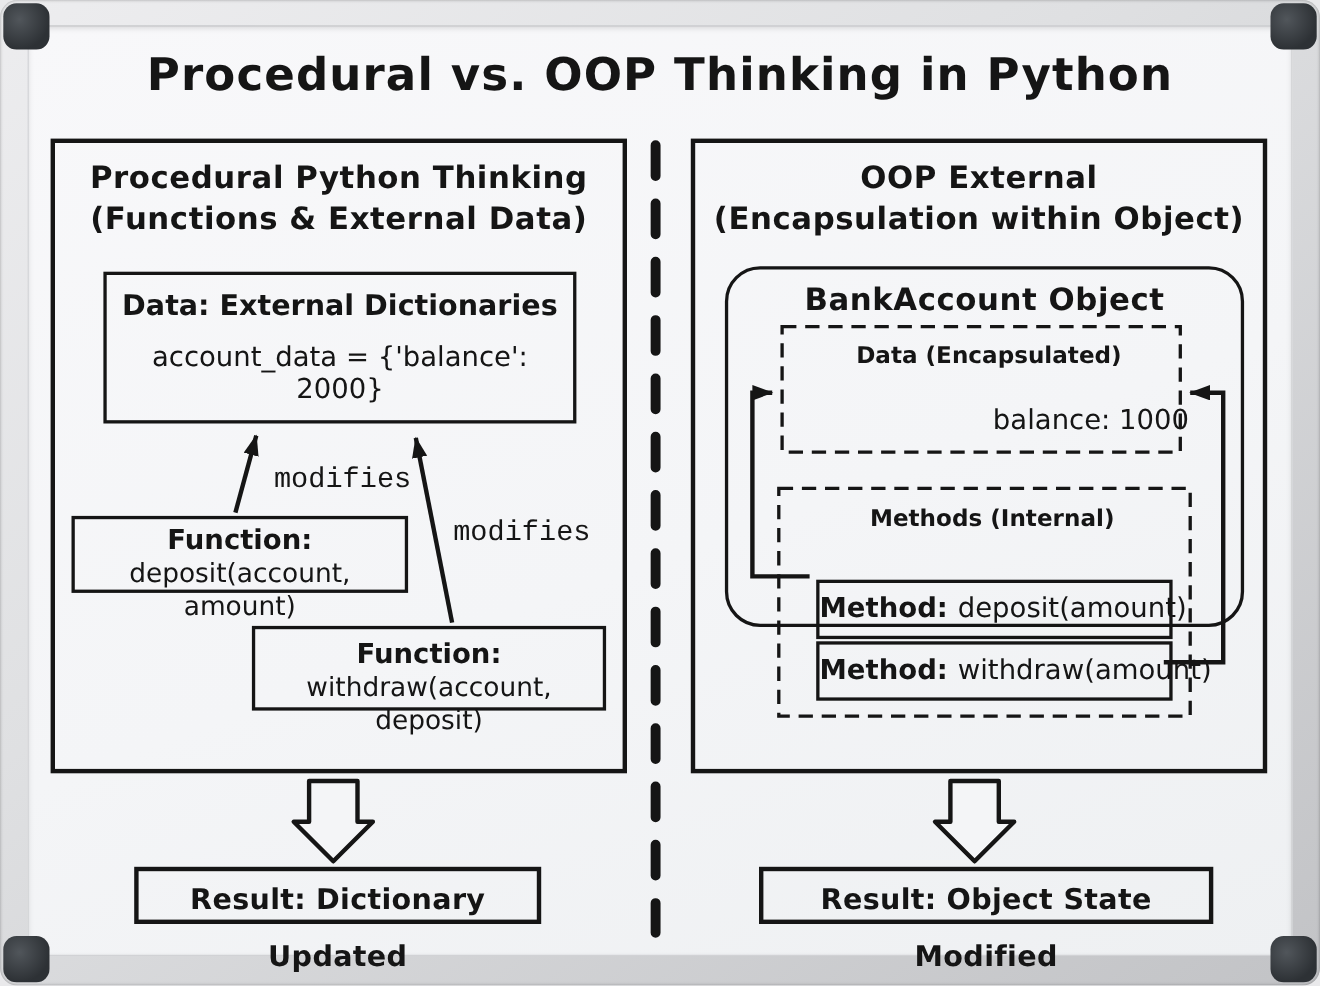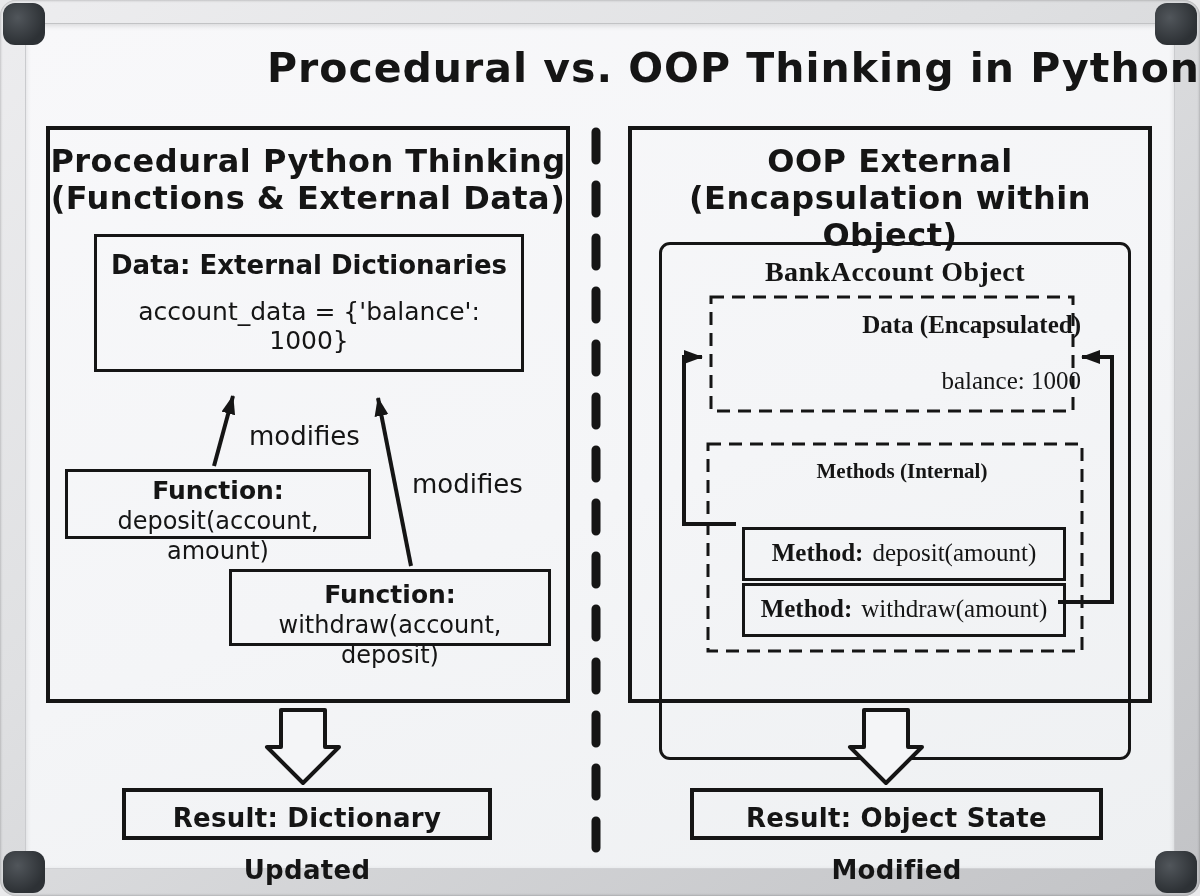--- a/index.html
+++ b/index.html
@@ -30,52 +30,52 @@
     position:absolute;width:42px;height:42px;
     background:radial-gradient(circle at 35% 35%,#51565b,var(--cap) 70%);
     border-radius:12px;
   }
   .cap-tl{left:3px;top:3px;}
   .cap-tr{right:3px;top:3px;}
   .cap-bl{left:3px;bottom:3px;}
   .cap-br{right:3px;bottom:3px;}
 
   .title{
-    position:absolute;left:0;top:44px;width:1200px;text-align:right;
+    position:absolute;left:0;top:44px;width:1200px;text-align:center;
     font-size:41px;font-weight:bold;letter-spacing:1px;
   }
 
   .panel{position:absolute;border:4px solid var(--ink);width:524px;height:577px;top:126px;background:transparent;}
   .panel-left{left:46px;}
   .panel-right{left:628px;}
 
   .panel-header{position:absolute;left:0;top:13px;width:100%;text-align:center;
-    font-size:32px;font-weight:bold;line-height:37px;letter-spacing:.5px;}
+    font-size:28px;font-weight:bold;line-height:37px;letter-spacing:.5px;}
 
   .solid-box{position:absolute;border:3px solid var(--ink);text-align:center;}
 
-  .lp-data-box{left:44px;top:104px;width:430px;height:138px;}
+  .lp-data-box{left:44px;top:117px;width:430px;height:138px;}
   .lp-data-title{margin-top:13px;font-size:26px;font-weight:bold;}
   .lp-data-code{margin-top:17px;font-size:25px;}
 
   .fn-box{font-size:24px;line-height:30px;}
   .fn-label{font-weight:bold;font-size:25px;}
   .lp-deposit-box{left:15px;top:339px;width:306px;height:70px;padding-top:4px;}
   .lp-withdraw-box{left:179px;top:439px;width:322px;height:77px;padding-top:8px;}
 
-  .modifies{position:absolute;font-size:26px;}
+  .modifies{position:absolute;font-size:26px;font-family:Liberation Mono, monospace;}
   .modifies-1{left:199px;top:291px;}
   .modifies-2{left:362px;top:339px;}
 
-  .rounded-object{position:absolute;left:27px;top:112px;width:472px;height:518px;
-    border:3px solid var(--ink);border-radius:11px;font-family:Liberation Serif, serif;}
+  .rounded-object{position:absolute;left:27px;top:112px;width:472px;height:328px;
+    border:3px solid var(--ink);border-radius:32px;}
   .object-title{position:absolute;left:0;top:11px;width:100%;text-align:center;
     font-size:28px;font-weight:bold;letter-spacing:.5px;}
-  .rp-data-title{position:absolute;left:55px;top:66px;width:364px;text-align:right;
-    font-size:25px;font-weight:bold;}
+  .rp-data-title{position:absolute;left:55px;top:66px;width:364px;text-align:center;
+    font-size:21px;font-weight:bold;}
   .rp-data-value{position:absolute;left:55px;top:122px;width:364px;text-align:right;font-size:25px;}
   .rp-methods-title{position:absolute;left:52px;top:214px;width:376px;text-align:center;
     font-size:21px;font-weight:bold;}
   .method-box{font-size:25px;line-height:46px;}
   .method-label{font-weight:bold;}
   .method-sig{margin-left:9px;}
   .rp-deposit-box{left:80px;top:260px;width:324px;height:54px;margin-top:22px;}
   .rp-withdraw-box{left:80px;top:338px;width:324px;height:54px;}
 
   .result-box{position:absolute;top:788px;height:52px;border:4px solid var(--ink);
@@ -105,21 +105,21 @@
   <div class="title">Procedural vs. OOP Thinking in Python</div>
 
   <div class="panel panel-left">
     <div class="panel-header">
       <div>Procedural Python Thinking</div>
       <div>(Functions &amp; External Data)</div>
     </div>
 
     <div class="solid-box lp-data-box">
       <div class="lp-data-title">Data: External Dictionaries</div>
-      <div class="lp-data-code">account_data = {'balance': 1000}</div>
+      <div class="lp-data-code">account_data = {'balance': 2000}</div>
     </div>
 
     <div class="solid-box fn-box lp-deposit-box">
       <div class="fn-label">Function:</div>
       <div>deposit(account, amount)</div>
     </div>
 
     <div class="solid-box fn-box lp-withdraw-box">
       <div class="fn-label">Function:</div>
       <div>withdraw(account, deposit)</div>

